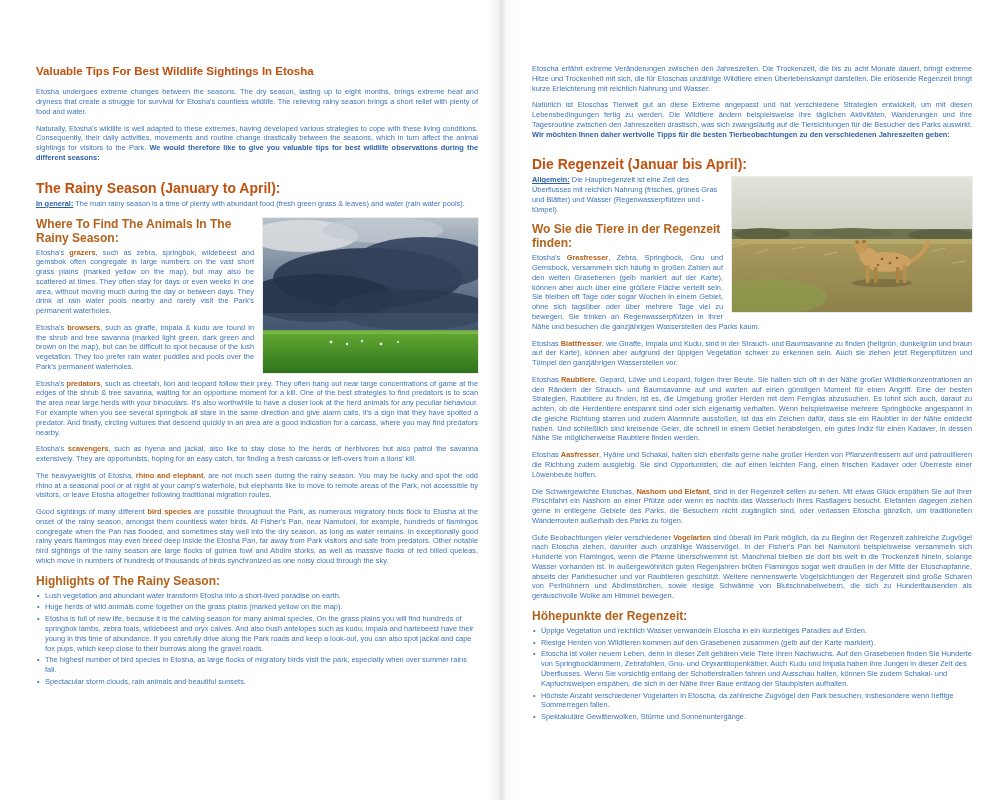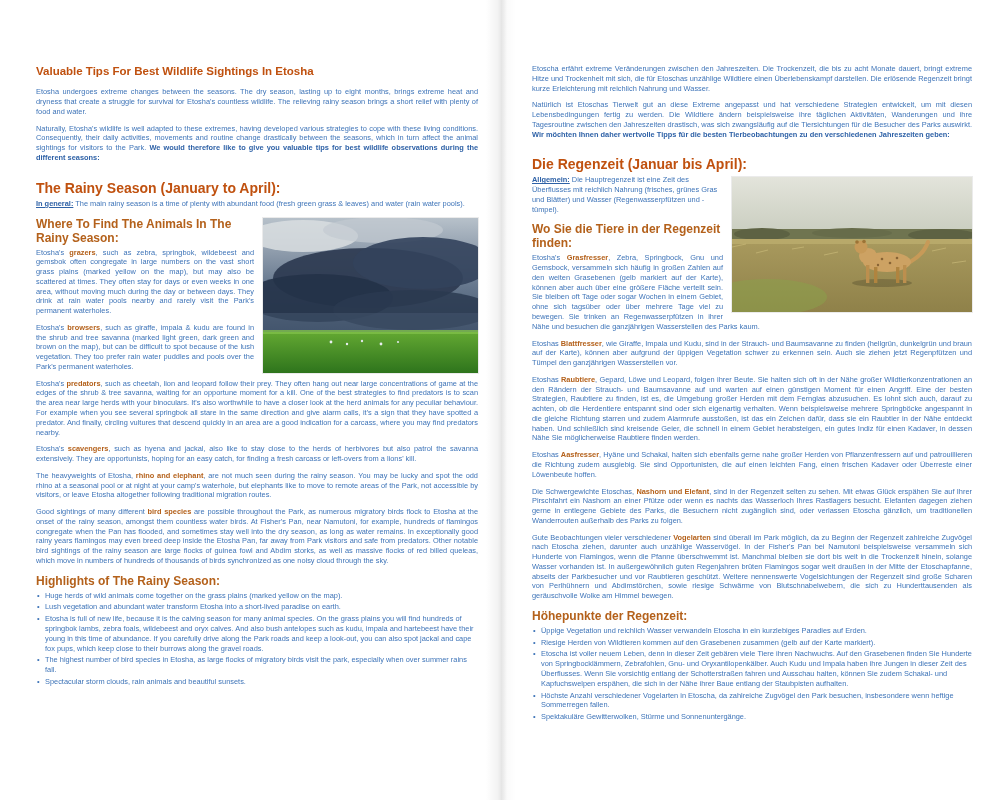--- a/index.html
+++ b/index.html
@@ -121,22 +121,22 @@
     <p class="body"><span>Etosha's </span><span class="kw">predators</span><span>, such as cheetah, lion and leopard follow their prey. They often hang out near large concentrations of game at the edges of the shrub &amp; tree savanna, waiting for an opportune moment for a kill. One of the best strategies to find predators is to scan the area near large herds with your binoculars. It's also worthwhile to have a closer look at the herd animals for any peculiar behaviour. For example when you see several springbok all stare in the same direction and give alarm calls, it's a sign that they have spotted a predator. And finally, circling vultures that descend quickly in an area are a good indication for a carcass, where you may find predators nearby.</span></p>
 
     <p class="body"><span>Etosha's </span><span class="kw">scavengers</span><span>, such as hyena and jackal, also like to stay close to the herds of herbivores but also patrol the savanna extensively. They are opportunists, hoping for an easy catch, for finding a fresh carcass or left-overs from a lions' kill.</span></p>
 
     <p class="body"><span>The heavyweights of Etosha, </span><span class="kw">rhino and elephant</span><span>, are not much seen during the rainy season. You may be lucky and spot the odd rhino at a seasonal pool or at night at your camp's waterhole, but elephants like to move to remote areas of the Park, not accessible by visitors, or leave Etosha altogether following traditional migration routes.</span></p>
 
     <p class="body"><span>Good sightings of many different </span><span class="kw">bird species</span><span> are possible throughout the Park, as numerous migratory birds flock to Etosha at the onset of the rainy season, amongst them countless water birds. At Fisher's Pan, near Namutoni, for example, hundreds of flamingos congregate when the Pan has flooded, and sometimes stay well into the dry season, as long as water remains. In exceptionally good rainy years flamingos may even breed deep inside the Etosha Pan, far away from Park visitors and safe from predators. Other notable bird sightings of the rainy season are large flocks of guinea fowl and Abdim storks, as well as massive flocks of red billed queleas, which move in numbers of hundreds of thousands of birds synchronized as one noisy cloud through the sky.</span></p>
 
     <h3 class="sub">Highlights of The Rainy Season:</h3>
     <ul class="highlights">
+      <li>Lush vegetation and abundant water transform Etosha into a short-lived paradise on earth.</li>
       <li>Huge herds of wild animals come together on the grass plains (marked yellow on the map).</li>
-      <li>Lush vegetation and abundant water transform Etosha into a short-lived paradise on earth.</li>
       <li>Etosha is full of new life, because it is the calving season for many animal species. On the grass plains you will find hundreds of springbok lambs, zebra foals, wildebeest and oryx calves. And also bush antelopes such as kudu, impala and hartebeest have their young in this time of abundance. If you carefully drive along the Park roads and keep a look-out, you can also spot jackal and cape fox pups, which keep close to their burrows along the gravel roads.</li>
       <li>The highest number of bird species in Etosha, as large flocks of migratory birds visit the park, especially when over summer rains fall.</li>
       <li>Spectacular storm clouds, rain animals and beautiful sunsets.</li>
     </ul>
   </div>
 
   <div class="page right">
 
     <p class="body">Etoscha erfährt extreme Veränderungen zwischen den Jahreszeiten. Die Trockenzeit, die bis zu acht Monate dauert, bringt extreme Hitze und Trockenheit mit sich, die für Etoschas unzählige Wildtiere einen Überlebenskampf darstellen. Die erlösende Regenzeit bringt kurze Erleichterung mit reichlich Nahrung und Wasser.</p>
 

